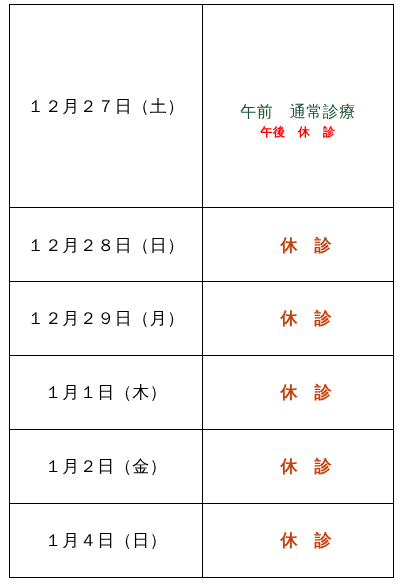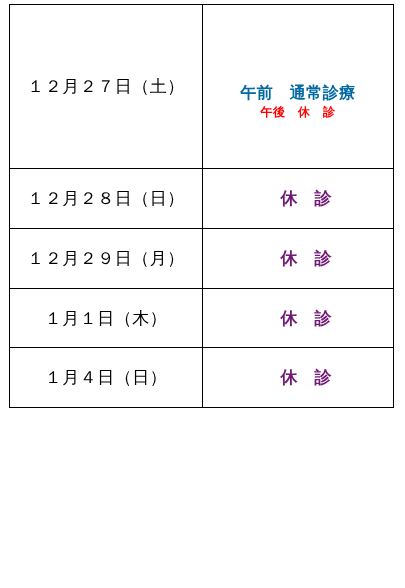--- a/index.html
+++ b/index.html
@@ -18,21 +18,21 @@
   #schedule-wrap {
     position: absolute;
     left: 9px;
     top: 4px;
     width: 382px;
     height: 574px;
   }
 
   table.schedule {
     width: 382px;
-    height: 404px;
+    height: 574px;
     border-collapse: collapse;
     table-layout: fixed;
     background: #ffffff;
   }
 
   table.schedule td {
     border: 1.6px solid #000000;
     padding: 0;
     text-align: center;
     vertical-align: middle;
@@ -49,33 +49,33 @@
 
   td.status-cell {
     width: 190px;
     font-size: 17px;
     color: #000000;
     white-space: nowrap;
   }
 
   
   td.status-cell.closed {
-    color: #701a75;
+    color: #c2410c;
     font-weight: bold;
     padding-left: 16px;
   }
 
   
   .split-line {
     display: block;
     white-space: nowrap;
   }
   .split-line.am {
-    color: #0369a1;
-    font-weight: bold;
+    color: #14532d;
+    font-weight: normal;
     font-size: 16px;
     letter-spacing: 0.5px;
     margin-top: 29px;
   }
   .split-line.pm {
     color: #FF0000;
     font-weight: bold;
     font-size: 12px;
     letter-spacing: 0.5px;
   }
@@ -99,18 +99,22 @@
         </tr>
         <tr>
           <td class="date-cell">１２月２９日（月）</td>
           <td class="status-cell closed">休　診</td>
         </tr>
         <tr>
           <td class="date-cell">１月１日（木）</td>
           <td class="status-cell closed">休　診</td>
         </tr>
         <tr>
+          <td class="date-cell">１月２日（金）</td>
+          <td class="status-cell closed">休　診</td>
+        </tr>
+        <tr>
           <td class="date-cell">１月４日（日）</td>
           <td class="status-cell closed">休　診</td>
         </tr>
       </tbody>
   </table>
 </div>
 
 </body></html>

